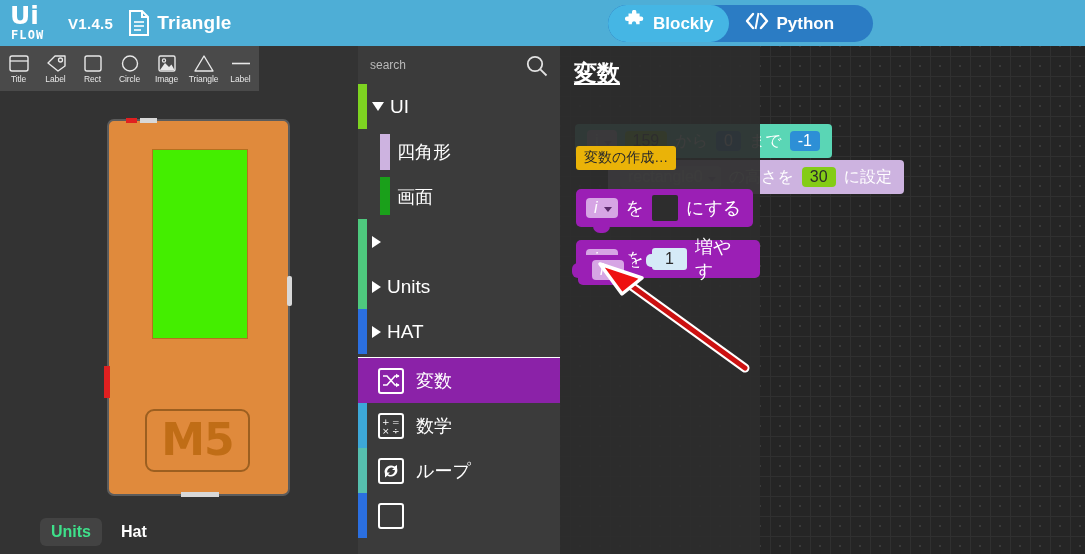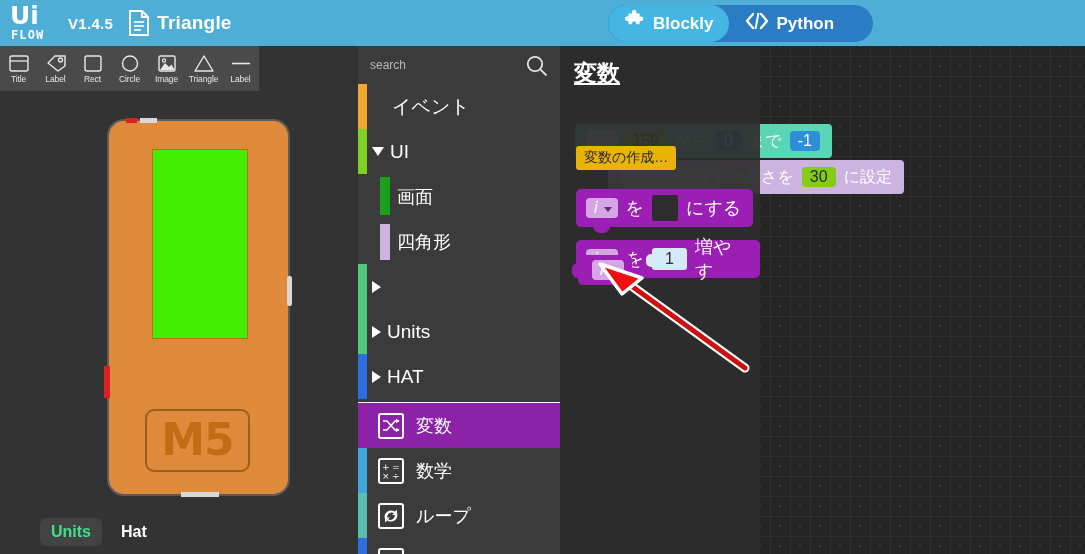--- a/index.html
+++ b/index.html
@@ -74,21 +74,21 @@
   }
   .shape-tool .tool-label {
     color: #e8e8e8; font-size: 8.5px; letter-spacing: -0.1px; text-align: center;
   }
   .shape-tool svg { display: block; }
 
   
   .device {
     position: absolute; left: 107px; top: 73px;
     width: 183px; height: 377px;
-    background: #e08a3c; border: 2px solid #5c5c5c; border-radius: 17px;
+    background: #e08a3c; border: 2px solid #5c5c5c; border-radius: 7px;
   }
   .device-screen {
     position: absolute; left: 43px; top: 28px; width: 96px; height: 190px;
     background: #44ee00; border: 1px solid #b4701f;
   }
   .dev-top-red {
     position: absolute; left: 17px; top: -3px; width: 11px; height: 5px;
     background: #e02020;
   }
   .dev-top-grey {
@@ -391,40 +391,35 @@
     <div class="search-row">
       <span class="search-text">search</span>
       <span class="search-icon">
         <svg width="24" height="24" viewBox="0 0 24 24">
           <circle cx="10" cy="10" r="7.2" fill="none" stroke="#e2e2e2" stroke-width="1.8"></circle>
           <line x1="15.3" y1="15.3" x2="21.5" y2="21.5" stroke="#e2e2e2" stroke-width="1.8"></line>
         </svg>
       </span>
     </div>
 
-    <div class="cat" style="height:45px">
-      <span class="cat-bar" style="background:#f0a830"></span>
-      <span class="cat-arrow none" style="margin-left:28px"></span>
-      <span class="cat-label">イベント</span>
-    </div>
 
     <div class="cat" style="height:45px">
       <span class="cat-bar" style="background:#7ed321"></span>
       <span class="cat-arrow down"></span>
       <span class="cat-label">UI</span>
     </div>
 
     <div class="cat indent" style="height:45px">
+      <span class="cat-bar" style="background:#cdb3e0;left:22px;width:10px;top:5px;height:36px"></span>
+      <span class="cat-label">四角形</span>
+    </div>
+
+    <div class="cat indent" style="height:45px">
       <span class="cat-bar" style="background:#1aa01a;left:22px;width:10px;top:3px;height:38px"></span>
       <span class="cat-label">画面</span>
-    </div>
-
-    <div class="cat indent" style="height:45px">
-      <span class="cat-bar" style="background:#cdb3e0;left:22px;width:10px;top:5px;height:36px"></span>
-      <span class="cat-label">四角形</span>
     </div>
 
     <div class="cat" style="height:45px">
       <span class="cat-bar" style="background:#4ec97e"></span>
       <span class="cat-arrow right"></span>
     </div>
 
     <div class="cat" style="height:45px">
       <span class="cat-bar" style="background:#4ec97e"></span>
       <span class="cat-arrow right"></span>

